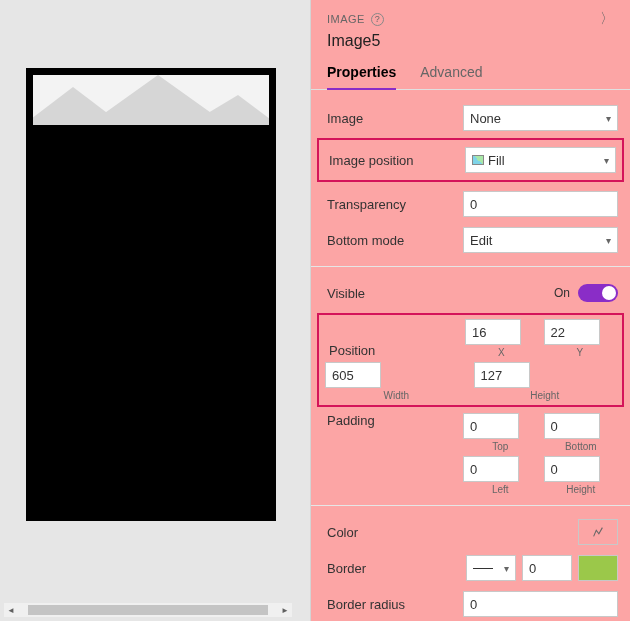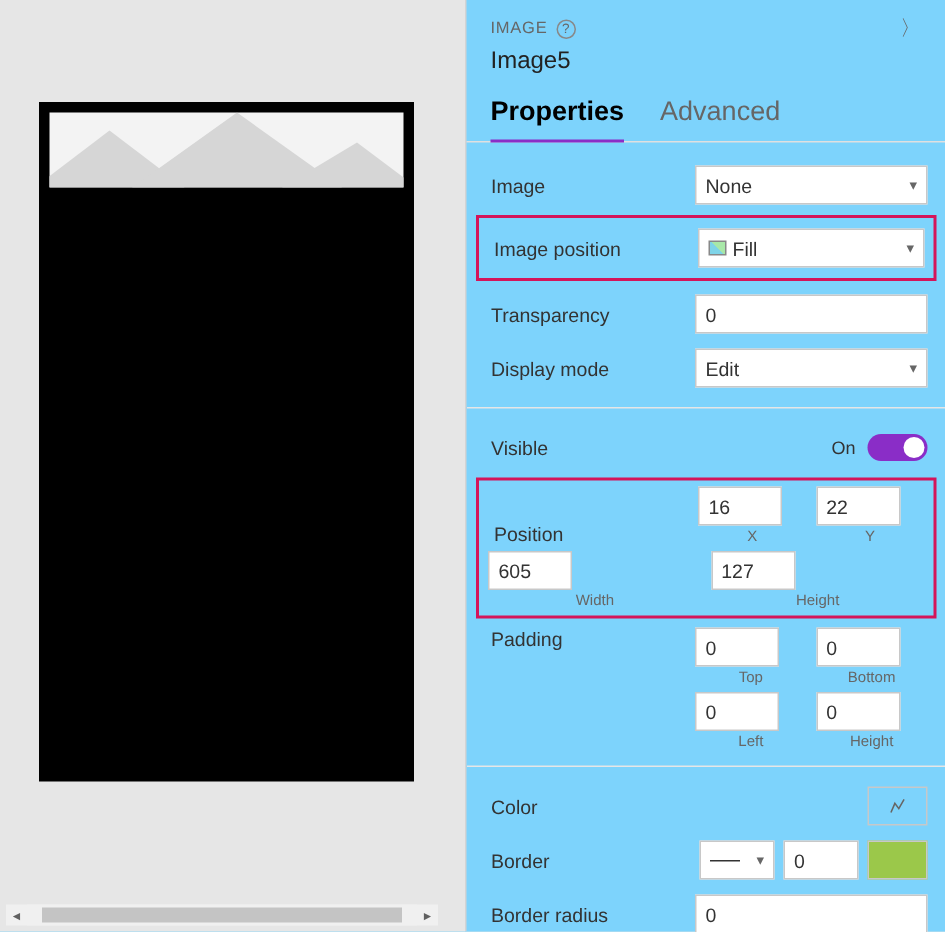--- a/index.html
+++ b/index.html
@@ -12,30 +12,30 @@
   .mountain { position: absolute; bottom: 0; }
   .m1 { left: -10px; border-left: 50px solid transparent; border-right: 50px solid transparent; border-bottom: 38px solid #d6d6d6;}
   .m2 { left: 55px; border-left: 70px solid transparent; border-right: 70px solid transparent; border-bottom: 50px solid #d6d6d6;}
   .m3 { left: 155px; border-left: 50px solid transparent; border-right: 40px solid transparent; border-bottom: 30px solid #d6d6d6;}
   .hscroll { position: absolute; left: 4px; bottom: 4px; right: 18px; height: 14px; background: #f0f0f0; display: flex; align-items: center;}
   .hscroll-track { flex: 1; height: 14px; background: #f0f0f0; position: relative; }
   .hscroll-thumb { position: absolute; left: 10px; right: 10px; top: 2px; bottom: 2px; background: #c4c4c4; }
   .hscroll-arrow { width: 14px; height: 14px; display:flex; align-items:center; justify-content:center; font-size:8px; color:#606060; }
   
   
-  .panel { flex: 1; background: #7dd3fc; border-left: 1px solid #d4d4d4; display: flex; flex-direction: column; font-size: 13px; color: #333; }
+  .panel { flex: 1; background: #fca5a5; border-left: 1px solid #d4d4d4; display: flex; flex-direction: column; font-size: 13px; color: #333; }
   .panel-header { padding: 10px 16px 0 16px; }
   .panel-header-row { display: flex; align-items: center; justify-content: space-between; }
   .panel-type { font-size: 11px; color: #666; letter-spacing: 0.5px; display:flex; align-items:center; gap:6px;}
   .help-icon { width:13px; height:13px; border:1px solid #888; border-radius:50%; display:inline-flex; align-items:center; justify-content:center; font-size:9px; color:#666;}
   .chevron-right { color: #666; font-size: 14px; }
   .panel-name { font-size: 16px; color: #222; margin-top: 4px; }
   
   .tabs { display: flex; gap: 24px; padding: 14px 16px 0 16px; border-bottom: 1px solid #e0e0e0; }
-  .tab { font-size: 18px; color: #666; padding-bottom: 8px; cursor: pointer; }
+  .tab { font-size: 14px; color: #666; padding-bottom: 8px; cursor: pointer; }
   .tab.active { color: #000; font-weight: 600; border-bottom: 2px solid #8a2dc7; margin-bottom:-1px; }
   
   .props { padding: 12px 12px 0 12px; overflow-y: auto; flex:1;}
   .row { display: flex; align-items: center; min-height: 32px; margin-bottom: 4px; }
   .row-label { flex: 0 0 140px; font-size: 13px; color: #333; padding-left: 4px;}
   .row-ctrl { flex: 1; display: flex; gap: 6px; }
   
   .select, .input { height: 26px; border: 1px solid #c8c8c8; background: #fff; font-size: 13px; padding: 0 6px; color: #333; display:flex; align-items:center; justify-content:space-between;}
   .select { width: 100%; }
   .select .caret { font-size: 10px; color: #666; }
@@ -124,21 +124,21 @@
     </div>
 
     <div class="row">
       <div class="row-label">Transparency</div>
       <div class="row-ctrl">
           <input class="input" value="0" style="">
         </div>
     </div>
 
     <div class="row">
-      <div class="row-label">Display mode</div>
+      <div class="row-label">Bottom mode</div>
       <div class="row-ctrl">
         <div class="select">
           <span>Edit</span>
           <span class="caret">▾</span>
         </div>
       </div>
     </div>
 
     <div class="divider"></div>
 

